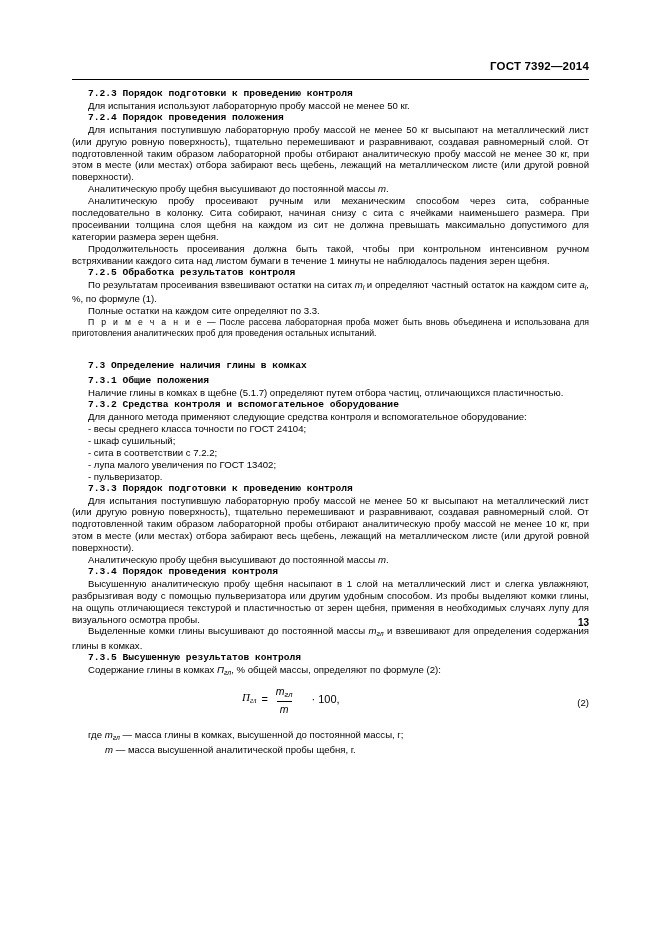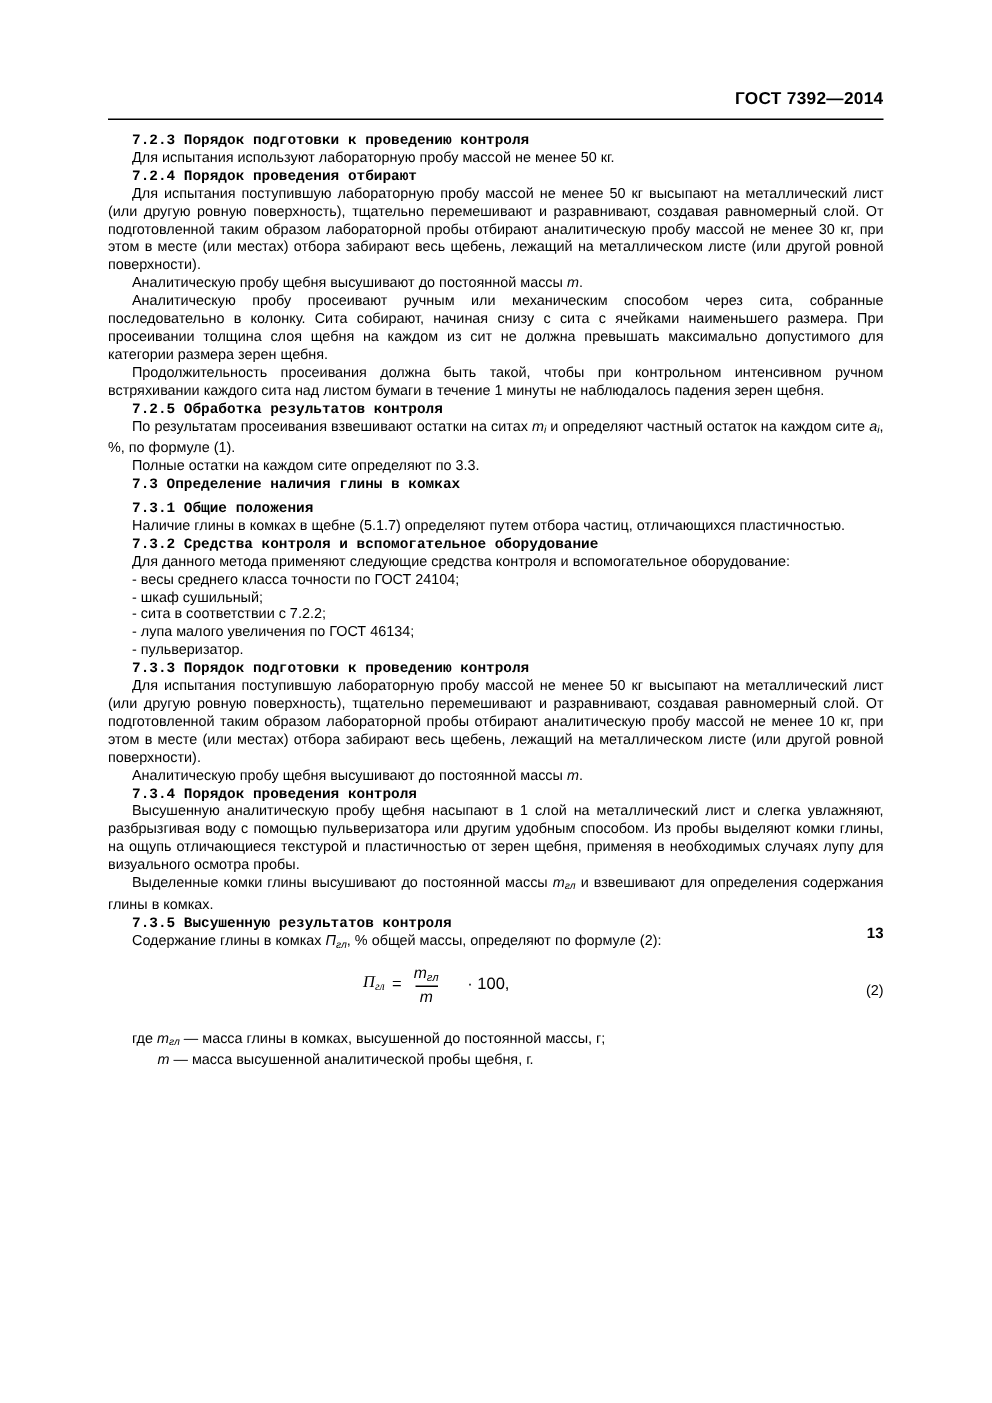--- a/index.html
+++ b/index.html
@@ -146,41 +146,42 @@
 <div class="page">
 
   <div class="header">ГОСТ 7392—2014</div>
   <div class="header-rule"></div>
 
   <div class="content">
 
     <div class="h">7.2.3  Порядок подготовки к проведению контроля</div>
     <p class="t">Для испытания используют лабораторную пробу массой не менее 50 кг.</p>
 
-    <div class="h">7.2.4  Порядок проведения отбирают</div>
+    <div class="h">7.2.4  Порядок проведения положения</div>
     <p class="t">Для испытания поступившую лабораторную пробу массой не менее 50 кг высыпают на металлический лист (или другую ровную поверхность), тщательно перемешивают и разравнивают, создавая равномерный слой. От подготовленной таким образом лабораторной пробы отбирают аналитическую пробу массой не менее 30 кг, при этом в месте (или местах) отбора забирают весь щебень, лежащий на металлическом листе (или другой ровной поверхности).</p>
     <p class="t">Аналитическую пробу щебня высушивают до постоянной массы <span class="i">m</span>.</p>
     <p class="t">Аналитическую пробу просеивают ручным или механическим способом через сита, собранные последовательно в колонку. Сита собирают, начиная снизу с сита с ячейками наименьшего размера. При просеивании толщина слоя щебня на каждом из сит не должна превышать максимально допустимого для категории размера зерен щебня.</p>
     <p class="t">Продолжительность просеивания должна быть такой, чтобы при контрольном интенсивном ручном встряхивании каждого сита над листом бумаги в течение 1 минуты не наблюдалось падения зерен щебня.</p>
 
     <div class="h">7.2.5  Обработка результатов контроля</div>
     <p class="t">По результатам просеивания взвешивают остатки на ситах <span class="i">m<span class="sub">i</span></span> и определяют частный остаток на каждом сите <span class="i">a<span class="sub">i</span></span>, %, по формуле (1).</p>
     <p class="t">Полные остатки на каждом сите определяют по 3.3.</p>
-
-    <div class="h" style="margin-top:0;">7.3  Определение наличия глины в комках</div>
+    <p class="note"><span class="spaced">П р и м е ч а н и е</span><span> — После рассева лабораторная проба может быть вновь объединена и использована для приготовления аналитических проб для проведения остальных испытаний.</span></p>
+
+    <div class="h" style="margin-top:20px;">7.3  Определение наличия глины в комках</div>
 
     <div class="h" style="margin-top:4px;">7.3.1  Общие положения</div>
     <p class="t">Наличие глины в комках в щебне (5.1.7) определяют путем отбора частиц, отличающихся пластичностью.</p>
 
     <div class="h">7.3.2  Средства контроля и вспомогательное оборудование</div>
     <p class="t">Для данного метода применяют следующие средства контроля и вспомогательное оборудование:</p>
     <p class="li">- весы среднего класса точности по ГОСТ 24104;</p>
     <p class="li">- шкаф сушильный;</p>
     <p class="li">- сита в соответствии с 7.2.2;</p>
-    <p class="li">- лупа малого увеличения по ГОСТ 46134;</p>
+    <p class="li">- лупа малого увеличения по ГОСТ 13402;</p>
     <p class="li">- пульверизатор.</p>
 
     <div class="h">7.3.3  Порядок подготовки к проведению контроля</div>
     <p class="t">Для испытания поступившую лабораторную пробу массой не менее 50 кг высыпают на металлический лист (или другую ровную поверхность), тщательно перемешивают и разравнивают, создавая равномерный слой. От подготовленной таким образом лабораторной пробы отбирают аналитическую пробу массой не менее 10 кг, при этом в месте (или местах) отбора забирают весь щебень, лежащий на металлическом листе (или другой ровной поверхности).</p>
     <p class="t">Аналитическую пробу щебня высушивают до постоянной массы <span class="i">m</span>.</p>
 
     <div class="h">7.3.4  Порядок проведения контроля</div>
     <p class="t">Высушенную аналитическую пробу щебня насыпают в 1 слой на металлический лист и слегка увлажняют, разбрызгивая воду с помощью пульверизатора или другим удобным способом. Из пробы выделяют комки глины, на ощупь отличающиеся текстурой и пластичностью от зерен щебня, применяя в необходимых случаях лупу для визуального осмотра пробы.</p>
     <p class="t">Выделенные комки глины высушивают до постоянной массы <span class="i">m<span class="sub">гл</span></span> и взвешивают для определения содержания глины в комках.</p>
 

